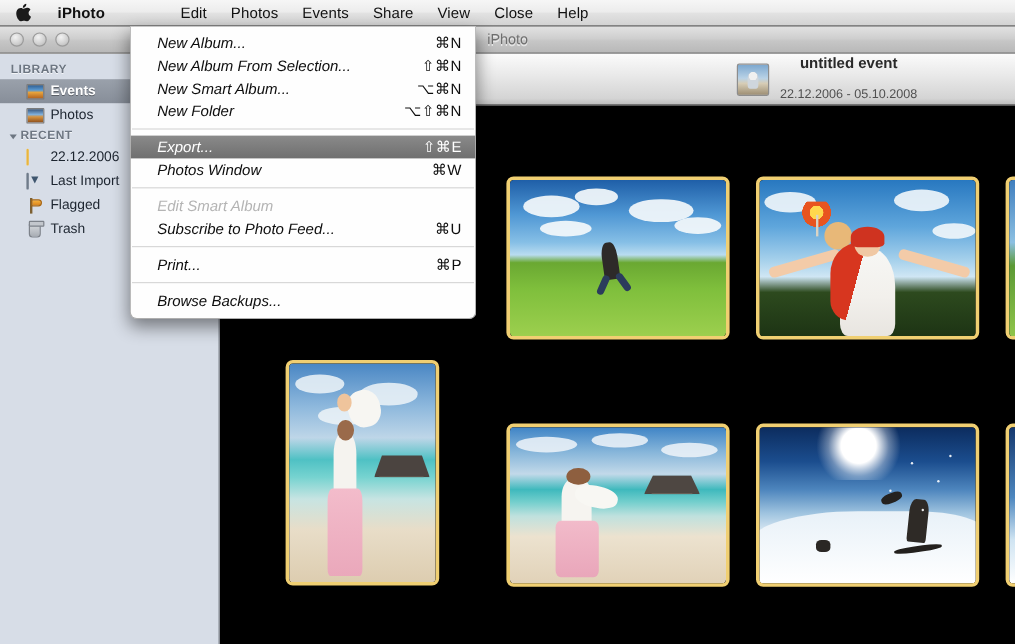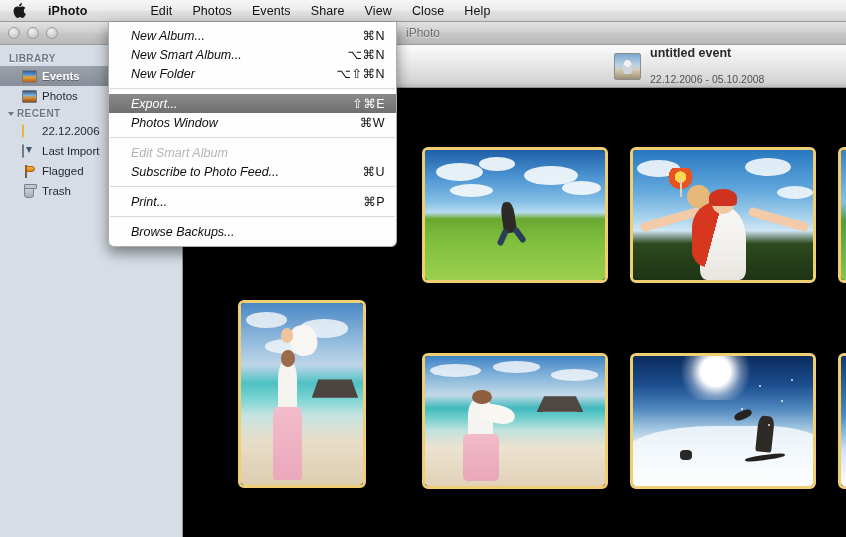--- a/index.html
+++ b/index.html
@@ -133,21 +133,21 @@
     width:27px; height:27px; flex:0 0 auto; margin-right:9px;
     border:1px solid #8d8d8d; border-radius:2px; overflow:hidden;
     background:linear-gradient(to bottom,#7da8cf 0%,#b9d2e6 45%,#d7cdb6 62%,#9e8f74 100%);
     position:relative;
   }
   .ev-thumb:after{
     content:""; position:absolute; left:8px; top:6px; width:9px; height:14px;
     background:radial-gradient(circle at 50% 25%,#f0f0f0 0 30%,#cfd6dd 31% 100%);
     border-radius:40% 40% 25% 25%;
   }
-  .ev-text{ line-height:1.25; }
+  .ev-text{ line-height:1.25;text-align:center; }
   .ev-title{ font-size:12.5px; font-weight:bold; color:#2a2a2a; }
   .ev-dates{ font-size:10.5px; color:#515151; margin-top:12px; }
 
   
   .canvas{
     position:absolute; left:184px; top:89px; width:662px; height:448px;
     background:#000; overflow:hidden;
   }
   .photo{
     position:absolute;
@@ -503,20 +503,24 @@
       <div class="inner sc-edge-b"></div>
     </div>
   </div>
 
   <div class="menu">
     <div class="mi">
       <span class="lbl">New Album...</span>
       <span class="key">⌘N</span>
     </div>
     <div class="mi">
+      <span class="lbl">New Album From Selection...</span>
+      <span class="key">⇧⌘N</span>
+    </div>
+    <div class="mi">
       <span class="lbl">New Smart Album...</span>
       <span class="key">⌥⌘N</span>
     </div>
     <div class="mi">
       <span class="lbl">New Folder</span>
       <span class="key">⌥⇧⌘N</span>
     </div>
 
     <div class="mi-sep"></div>
 

